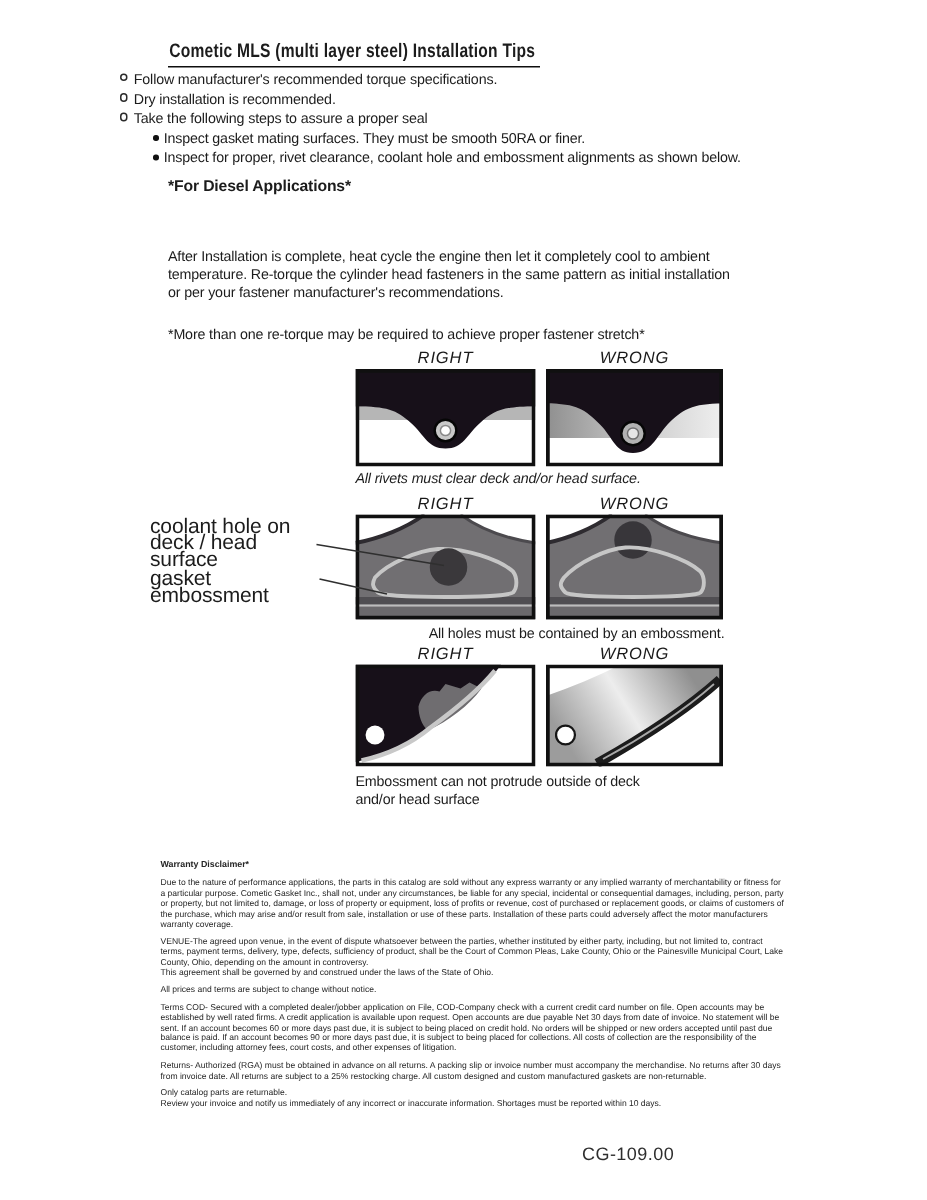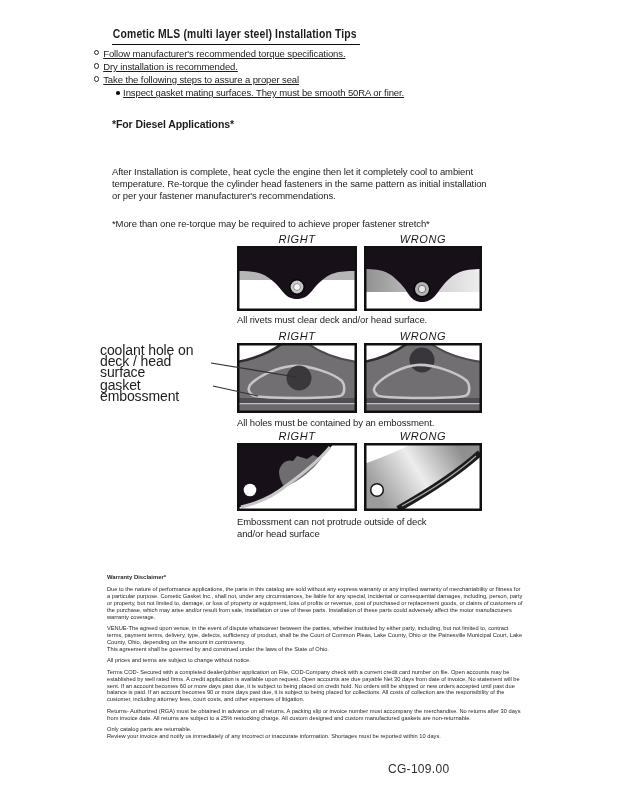--- a/index.html
+++ b/index.html
@@ -8,35 +8,35 @@
     font-family:"Liberation Sans","DejaVu Sans",sans-serif;color:#1c1c1c;
   }
   .abs{position:absolute;}
   
   .doc-title{
     left:112px;top:26px;font-size:13px;font-weight:bold;letter-spacing:.2px;
     border-bottom:1.6px solid #0e0e0e;padding:0 4px 2.5px 1px;
     transform:scaleX(.80);transform-origin:0 0;white-space:nowrap;
   }
   
-  .tips{left:94px;top:47px;font-size:9.5px;line-height:13.1px;letter-spacing:-.1px;text-decoration:underline;}
+  .tips{left:80px;top:47px;font-size:9.5px;line-height:13.1px;letter-spacing:-.1px;}
   .tip-row{white-space:nowrap;}
   .tip-sub{margin-left:22px;}
   .odot{display:inline-block;width:3.2px;height:3.2px;border:1px solid #2a2a2a;border-radius:50%;margin-right:4px;vertical-align:1.6px;}
   .fdot{display:inline-block;width:3.6px;height:3.6px;background:#111;border-radius:50%;margin-right:3.5px;vertical-align:1.6px;}
   
   .diesel-h{left:112px;top:118px;font-size:10.5px;font-weight:bold;letter-spacing:-.1px;}
   .bodytxt{font-size:9.5px;line-height:12px;letter-spacing:-.1px;white-space:pre-line;}
   .p1{left:112px;top:136px;width:430px;}
   .p2{left:112px;top:166px;width:430px;}
   .note{left:112px;top:218px;width:430px;}
   
   .dg-hdr{width:120px;text-align:center;font-size:11px;letter-spacing:.6px;color:#191919;font-style:italic;}
   .cap{font-size:9.5px;line-height:12.2px;letter-spacing:-.1px;white-space:pre-line;}
-  .cap-c{width:246px;text-align:left;}
+  .cap-c{width:246px;text-align:right;}
   .dg-label{font-size:14px;line-height:11px;text-align:left;white-space:pre-line;letter-spacing:-.1px;}
   .dg-img{display:block;}
   .ptr{pointer-events:none;z-index:5;}
   
   .warranty{left:107px;top:574px;width:416px;font-size:5.7px;line-height:6.9px;color:#262626;letter-spacing:0;}
   .warranty h4{margin:0 0 5px 0;font-size:5.9px;}
   .warranty p{margin:0 0 4.6px 0;white-space:pre-line;}
   
   .doc-code{left:388px;top:762px;font-size:12px;letter-spacing:.3px;color:#2e2e2e;}
 </style>
@@ -45,20 +45,21 @@
 
 <div class="page">
 
   <div class="abs doc-title">Cometic MLS (multi layer steel) Installation Tips</div>
 
   <div class="abs tips">
     <div class="tip-row"><span class="odot"></span><span>Follow manufacturer's recommended torque specifications.</span></div>
     <div class="tip-row"><span class="odot"></span><span>Dry installation is recommended.</span></div>
     <div class="tip-row"><span class="odot"></span><span>Take the following steps to assure a proper seal</span></div>
     <div class="tip-row tip-sub"><span class="fdot"></span><span>Inspect gasket mating surfaces.  They must be smooth 50RA or finer.</span></div>
+    <div class="tip-row tip-sub"><span class="fdot"></span><span>Inspect for proper, rivet clearance, coolant hole and embossment alignments as shown below.</span></div>
   </div>
 
   <div class="abs diesel-h">*For Diesel Applications*</div>
   <div class="abs bodytxt p2">After Installation is complete, heat cycle the engine then let it completely cool to ambient
 temperature. Re-torque the cylinder head fasteners in the same pattern as initial installation
 or per your fastener manufacturer's recommendations.</div>
   <div class="abs bodytxt note">*More than one re-torque may be required to achieve proper fastener stretch*</div>
 
   <div class="abs dg-hdr" style="left:237px;top:233px;">RIGHT</div>
   <div class="abs dg-hdr" style="left:364px;top:233px;width:118px;">WRONG</div>
@@ -81,21 +82,21 @@
       </linearGradient>
     </defs>
     <rect width="118" height="65" fill="#ffffff"></rect>
     <rect y="23" width="118" height="23" fill="url(#g1)"></rect>
     <path d="M0,0 H118 V23 C97,23 91,27 81,37 C73,46 70,56 58,56 C46,56 45,46 36,37 C26,27 21,23 0,23 Z" fill="#171019"></path>
     <circle cx="58" cy="43" r="7.8" fill="#b2b2b2" stroke="#060606" stroke-width="1.6"></circle>
     <circle cx="58" cy="43" r="3.7" fill="#e6e6e6" stroke="#6f6f6f" stroke-width="1"></circle>
     <rect x="1.25" y="1.25" width="115.5" height="62.5" fill="none" stroke="#101010" stroke-width="2.5"></rect>
   </svg>
 
-  <div class="abs cap" style="left:237px;top:314px;width:250px;">All rivets must clear deck and/or head surface.</div>
+  <div class="abs cap" style="left:237px;top:314px;width:250px;font-style:italic;">All rivets must clear deck and/or head surface.</div>
 
   <div class="abs dg-hdr" style="left:237px;top:330px;">RIGHT</div>
   <div class="abs dg-hdr" style="left:364px;top:330px;width:118px;">WRONG</div>
 
   <div class="abs dg-label" style="left:100px;top:345px;width:110px;">coolant hole on
 deck / head surface</div>
   <div class="abs dg-label" style="left:100px;top:380px;width:110px;">gasket embossment</div>
 
   <svg class="abs dg-img" style="left:237px;top:343px;" width="120" height="70" viewBox="0 0 120 70">
     <rect width="120" height="70" fill="#716f72"></rect>

